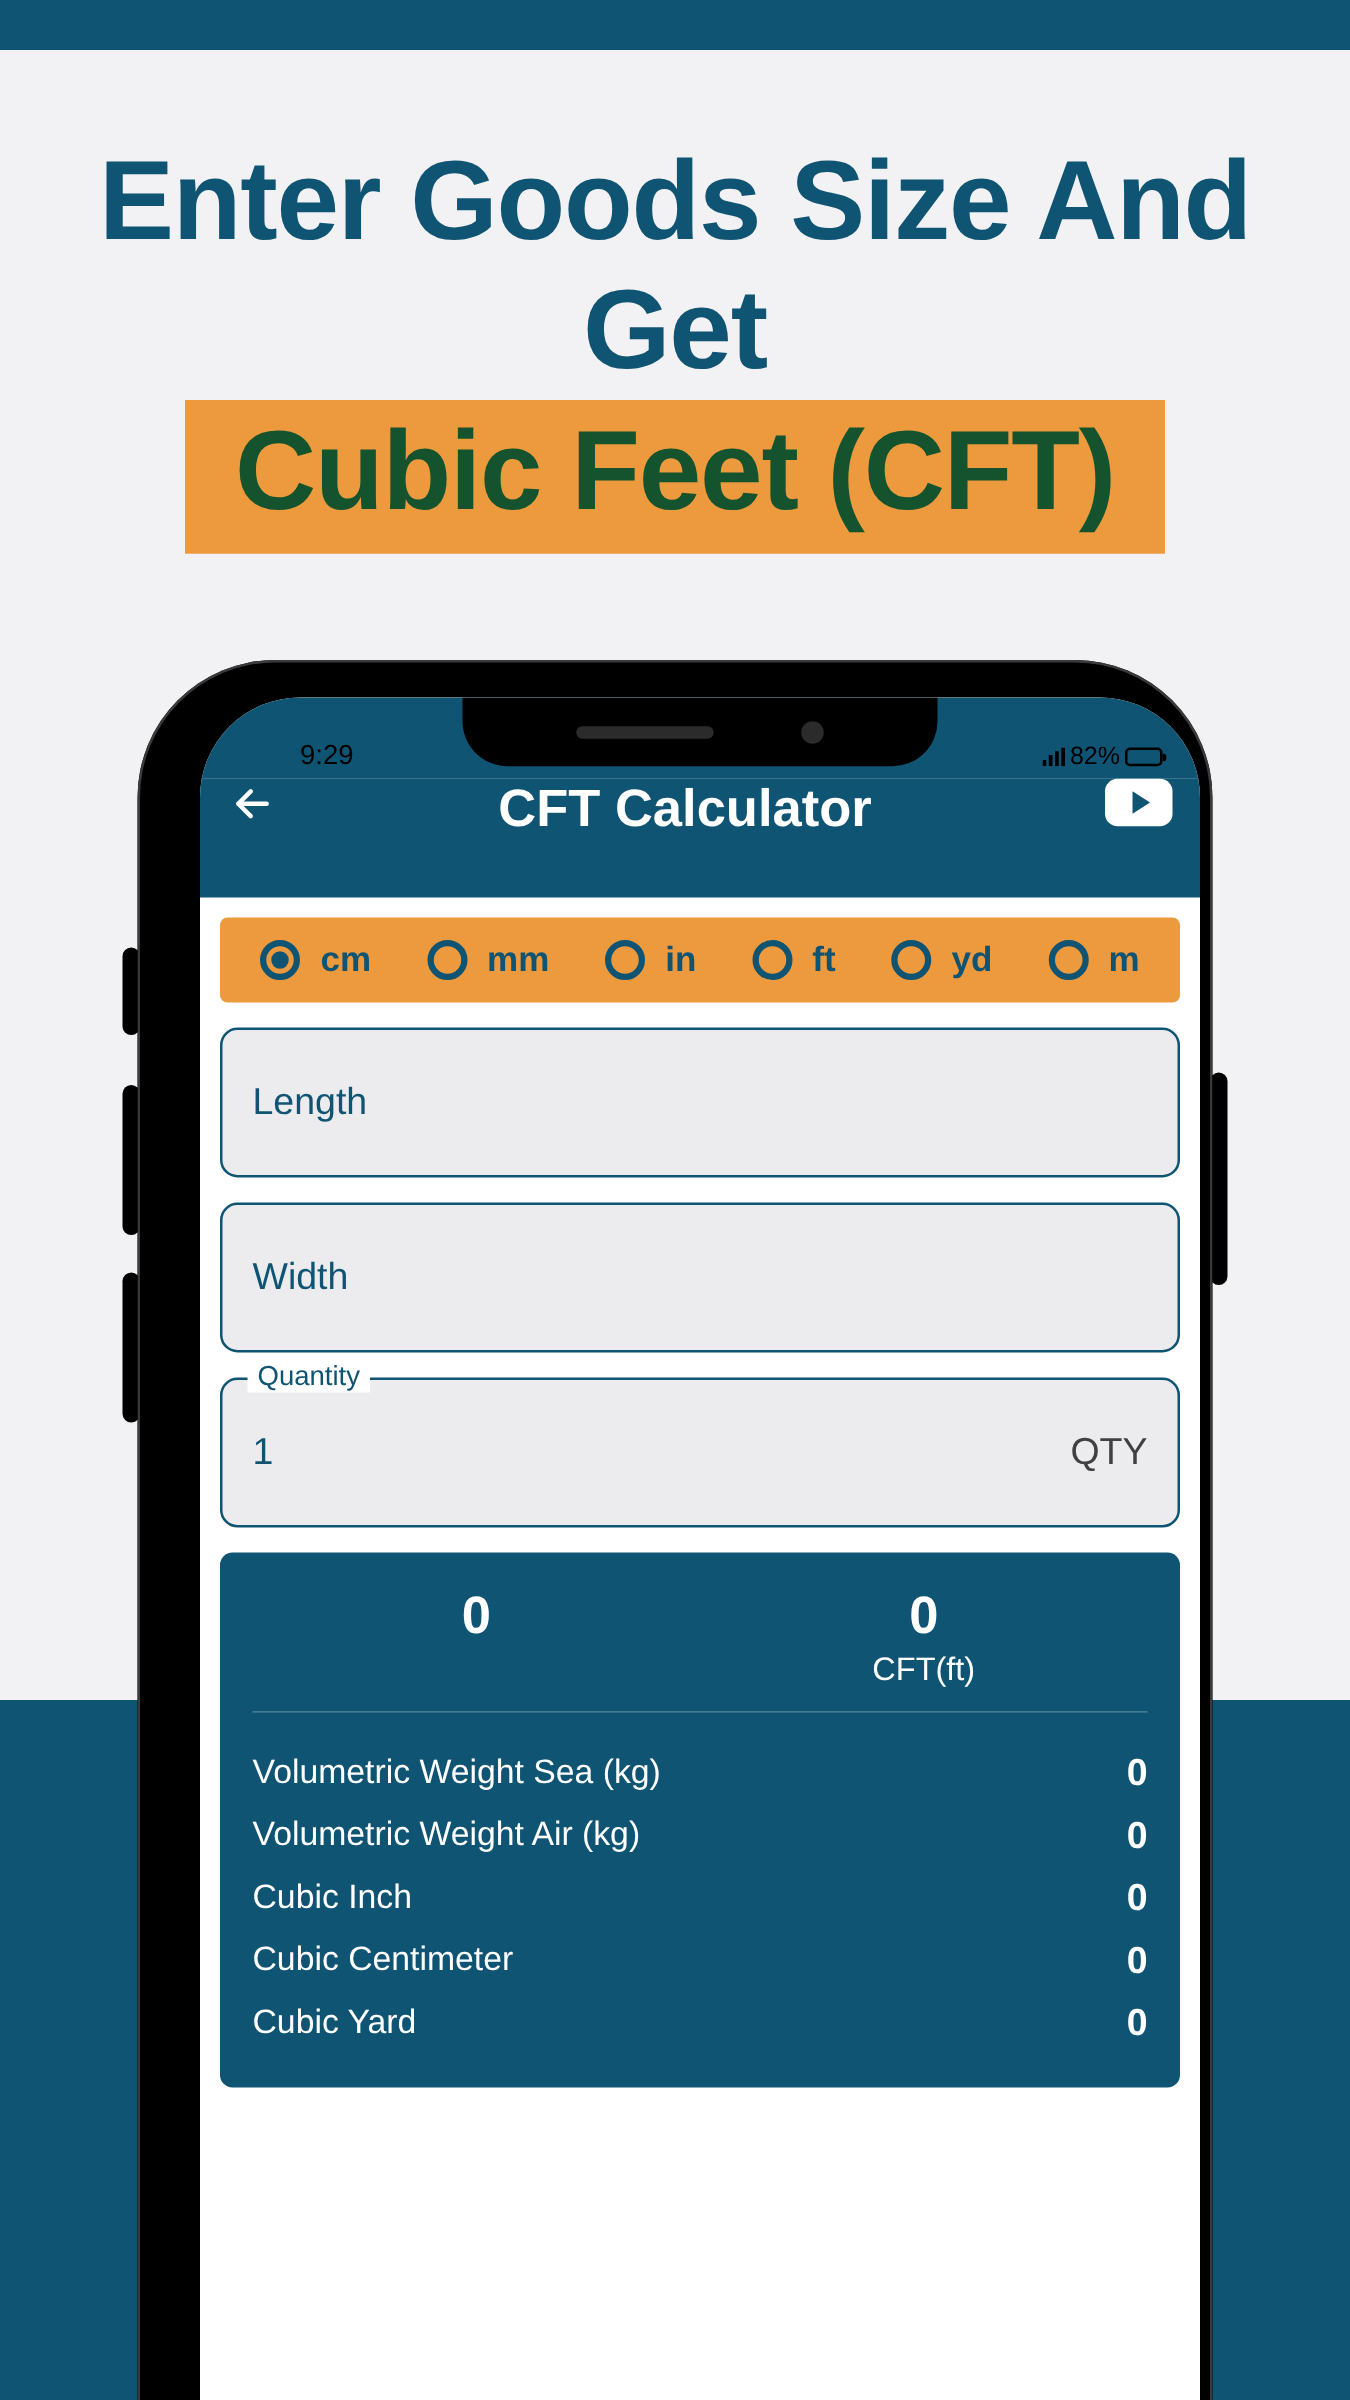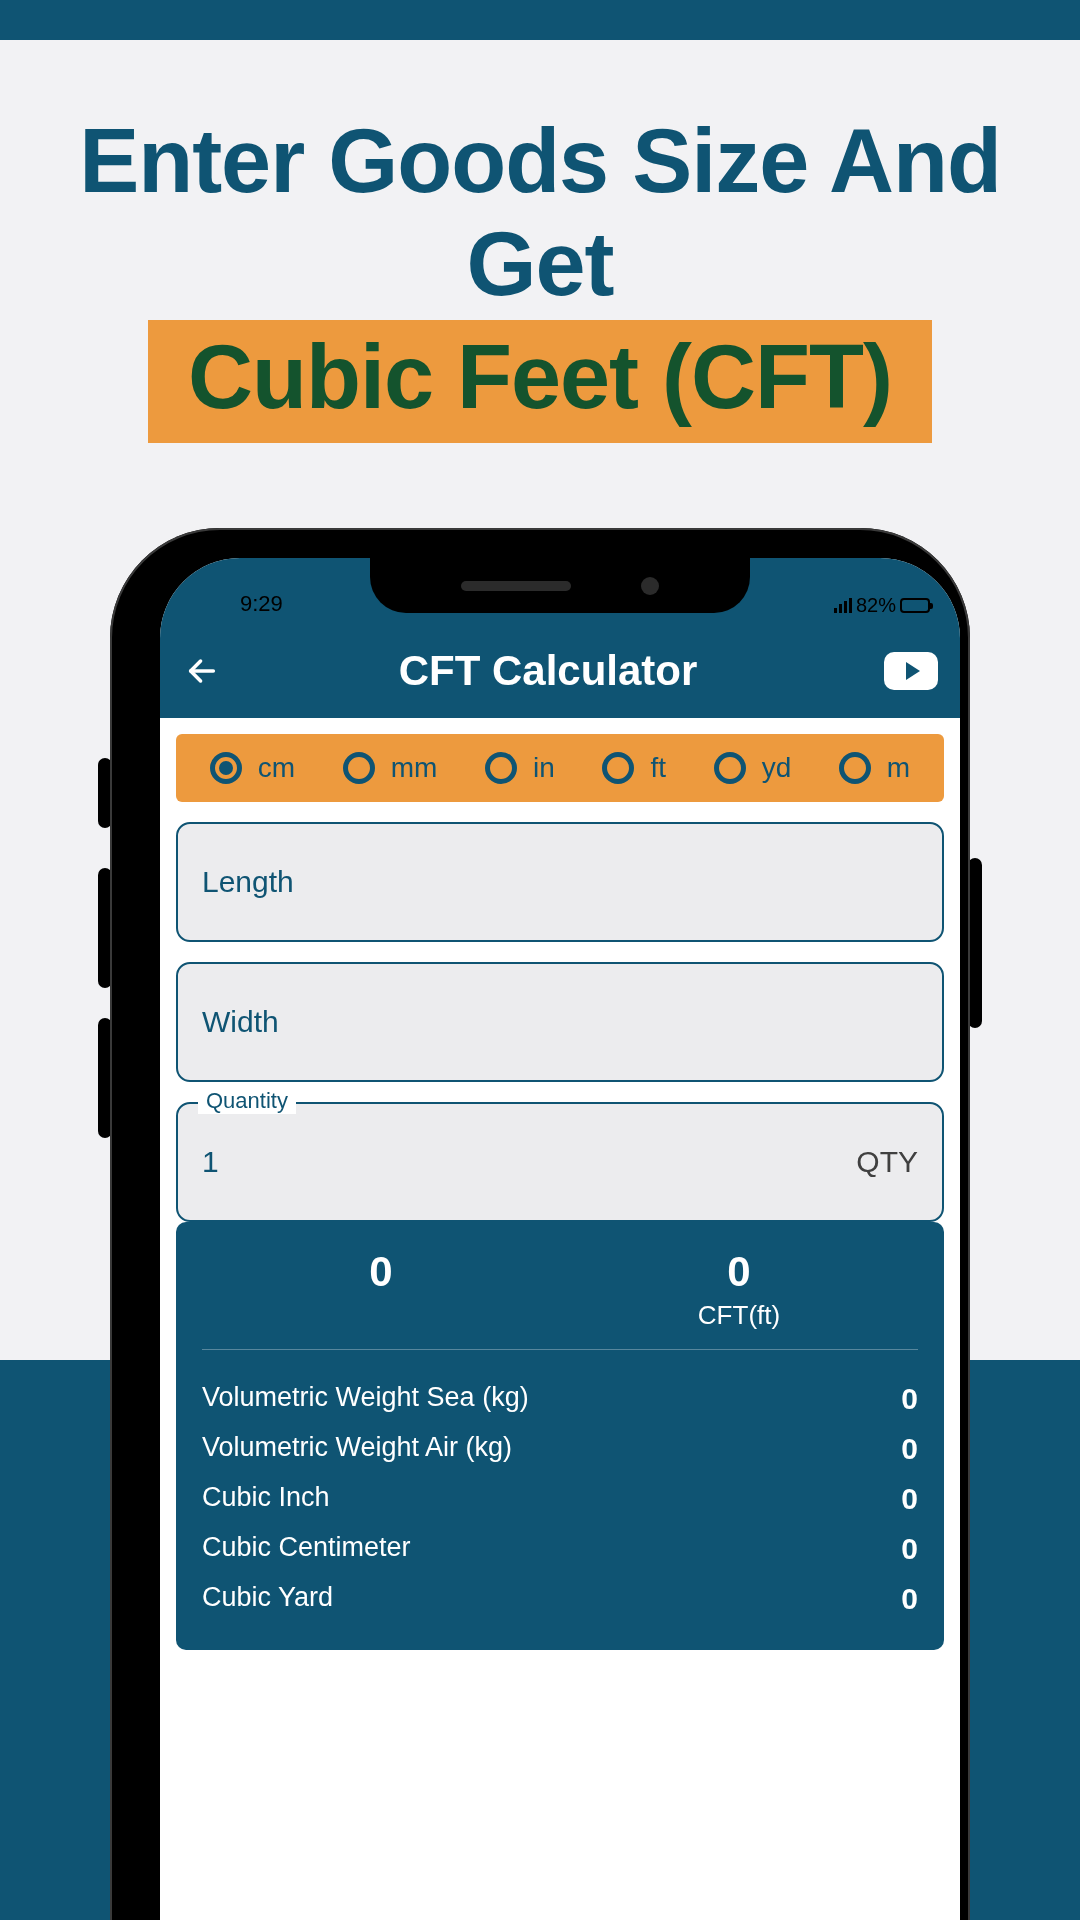--- a/index.html
+++ b/index.html
@@ -133,21 +133,21 @@
   .batt-fill {
     background: #000;
     width: 80%; height: 100%;
     border-radius: 1px;
   }
   .app-header {
     background: #0f5473;
     color: #fff;
     height: 95px;
     display: flex;
-    align-items: center;
+    align-items: flex-start;
     padding: 0 22px;
   }
   .back-arrow {
     width: 40px; height: 40px;
     display: flex; align-items: center; justify-content: center;
   }
   .app-title {
     flex: 1;
     text-align: center;
     font-size: 42px;
@@ -178,21 +178,21 @@
     align-items: center;
     padding: 18px 10px;
     margin-bottom: 20px;
   }
   .unit-opt {
     display: flex;
     align-items: center;
     gap: 16px;
     color: #0f5473;
     font-size: 28px;
-    font-weight: 400;
+    font-weight: 700;
   }
   .radio {
     width: 32px; height: 32px;
     border: 5px solid #0f5473;
     border-radius: 50%;
     display: flex; align-items: center; justify-content: center;
   }
   .radio.checked::after {
     content: "";
     width: 14px; height: 14px;
@@ -207,20 +207,21 @@
     background: #ececee;
     margin-bottom: 20px;
     padding: 0 24px;
     display: flex;
     align-items: center;
     font-size: 30px;
     color: #0f5473;
   }
   .field-qty-wrap {
     position: relative;
+    margin-bottom: 20px;
   }
   .qty-legend {
     position: absolute;
     top: -14px; left: 22px;
     background: #fff;
     padding: 0 8px;
     font-size: 22px;
     color: #0f5473;
   }
   .field-qty {

